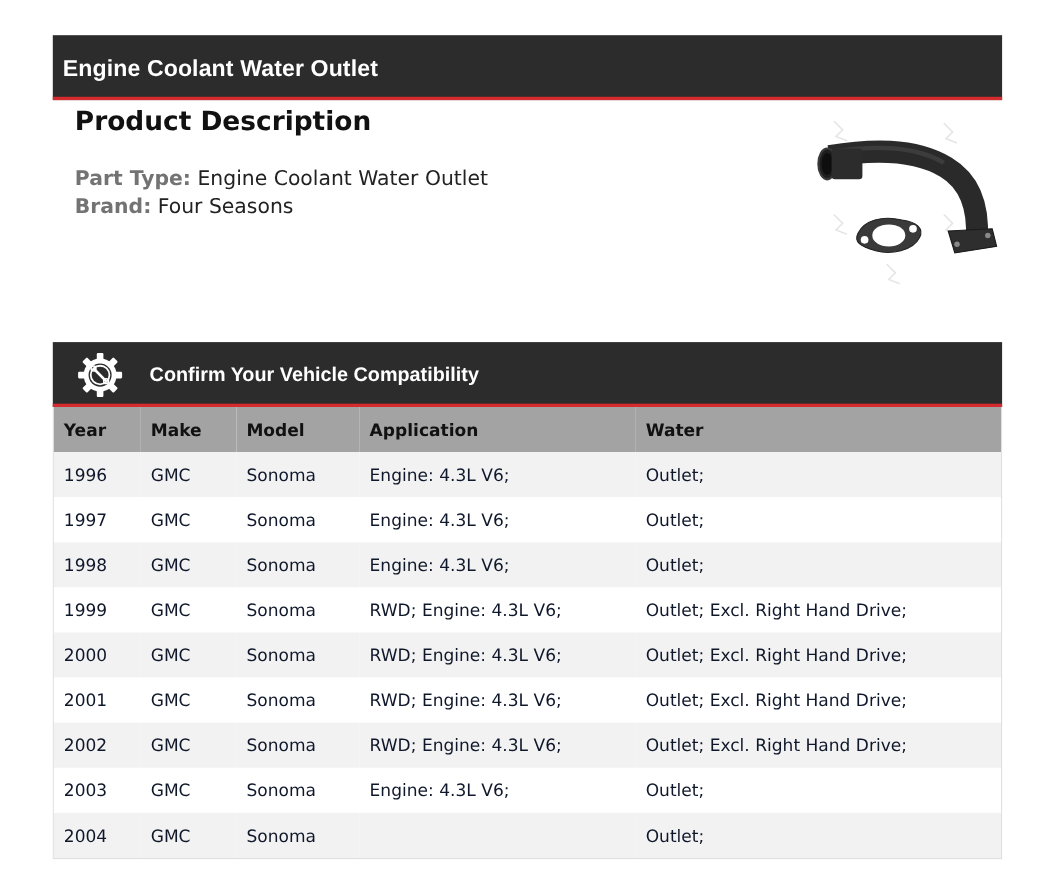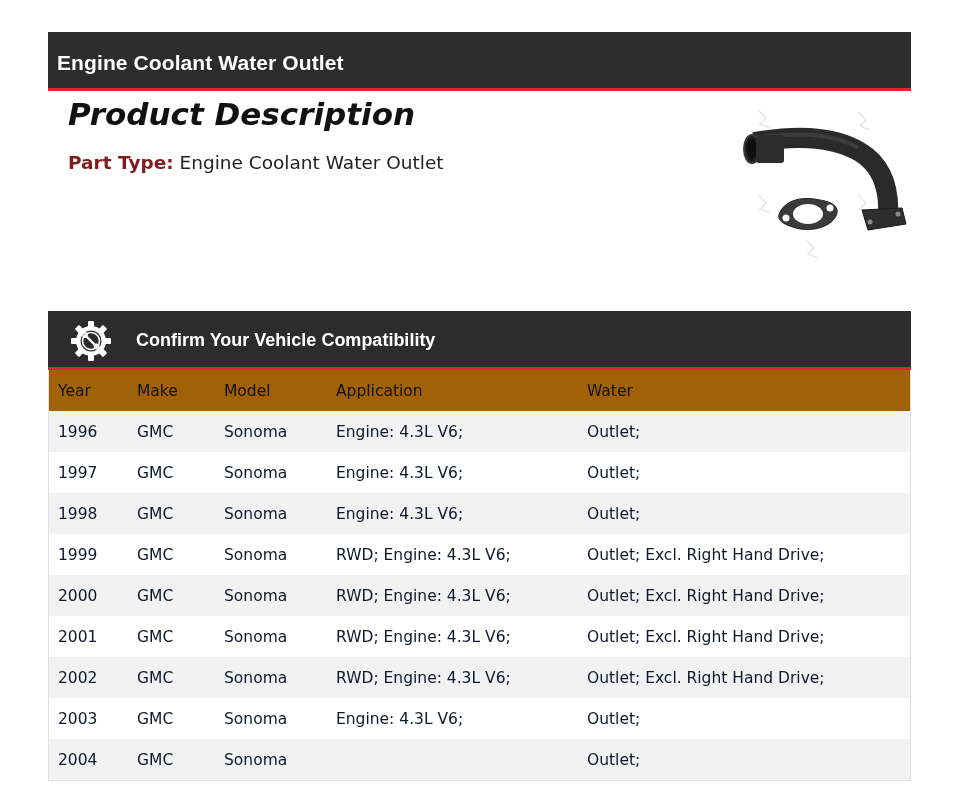--- a/index.html
+++ b/index.html
@@ -53,32 +53,31 @@
       position: absolute;
       left: 22px;
       top: 9px;
       width: 42px;
       height: 42px;
     }
     .desc-title {
       position: absolute;
       left: 68px;
       top: 96px;
-      font-size: 31px;
+      font-size: 24px;
       font-weight: bold;
       color: #111;
-      font-style: italic;
     }
     .desc-line {
       position: absolute;
       left: 68px;
       font-size: 18.5px;
       color: #222;
     }
-    .desc-line b { color: #7f1d1d; }
+    .desc-line b { color: #737373; }
     .line-parttype { top: 152px; }
     .line-brand { top: 178px; }
     .product-image {
       position: absolute;
       left: 730px;
       top: 100px;
       width: 180px;
       height: 160px;
     }
     .table-wrap {
@@ -96,23 +95,23 @@
       table-layout: fixed;
       font-size: 15.5px;
     }
     th, td {
       text-align: left;
       padding: 0 0 0 9px;
       height: 41px;
       white-space: nowrap;
     }
     th {
-      font-weight: normal;
+      font-weight: bold;
       color: #111;
-      background: #a16207;
+      background: #a3a3a3;
     }
     td { color: #0f172a; }
     tbody tr:nth-child(odd) td { background: #f2f2f2; }
     tbody tr:nth-child(even) td { background: #ffffff; }
     col.c-year { width: 79px; }
     col.c-make { width: 87px; }
     col.c-model { width: 112px; }
     col.c-app { width: 251px; }
     col.c-notes { width: auto; }
   </style>
@@ -123,20 +122,24 @@
 
   <div class="bar bar-top">
     <span class="bar-title">Engine Coolant Water Outlet</span>
   </div>
 
   <div class="desc-title">Product Description</div>
 
   <div class="desc-line line-parttype">
     <b>Part Type:</b>
     <span>Engine Coolant Water Outlet</span>
+  </div>
+  <div class="desc-line line-brand">
+    <b>Brand:</b>
+    <span>Four Seasons</span>
   </div>
 
   <div class="product-image" title="Engine coolant water outlet pipe with gasket">
     <svg width="180" height="160" viewBox="0 0 180 160" xmlns="http://www.w3.org/2000/svg">
 
       <g fill="none" stroke="#e6e6e6" stroke-width="1.5">
         <path d="M28 10 l8 8 l-6 6 l10 4"></path>
         <path d="M128 12 l8 8 l-6 6 l10 4"></path>
         <path d="M28 95 l8 8 l-6 6 l10 4"></path>
         <path d="M128 95 l8 8 l-6 6 l10 4"></path>

